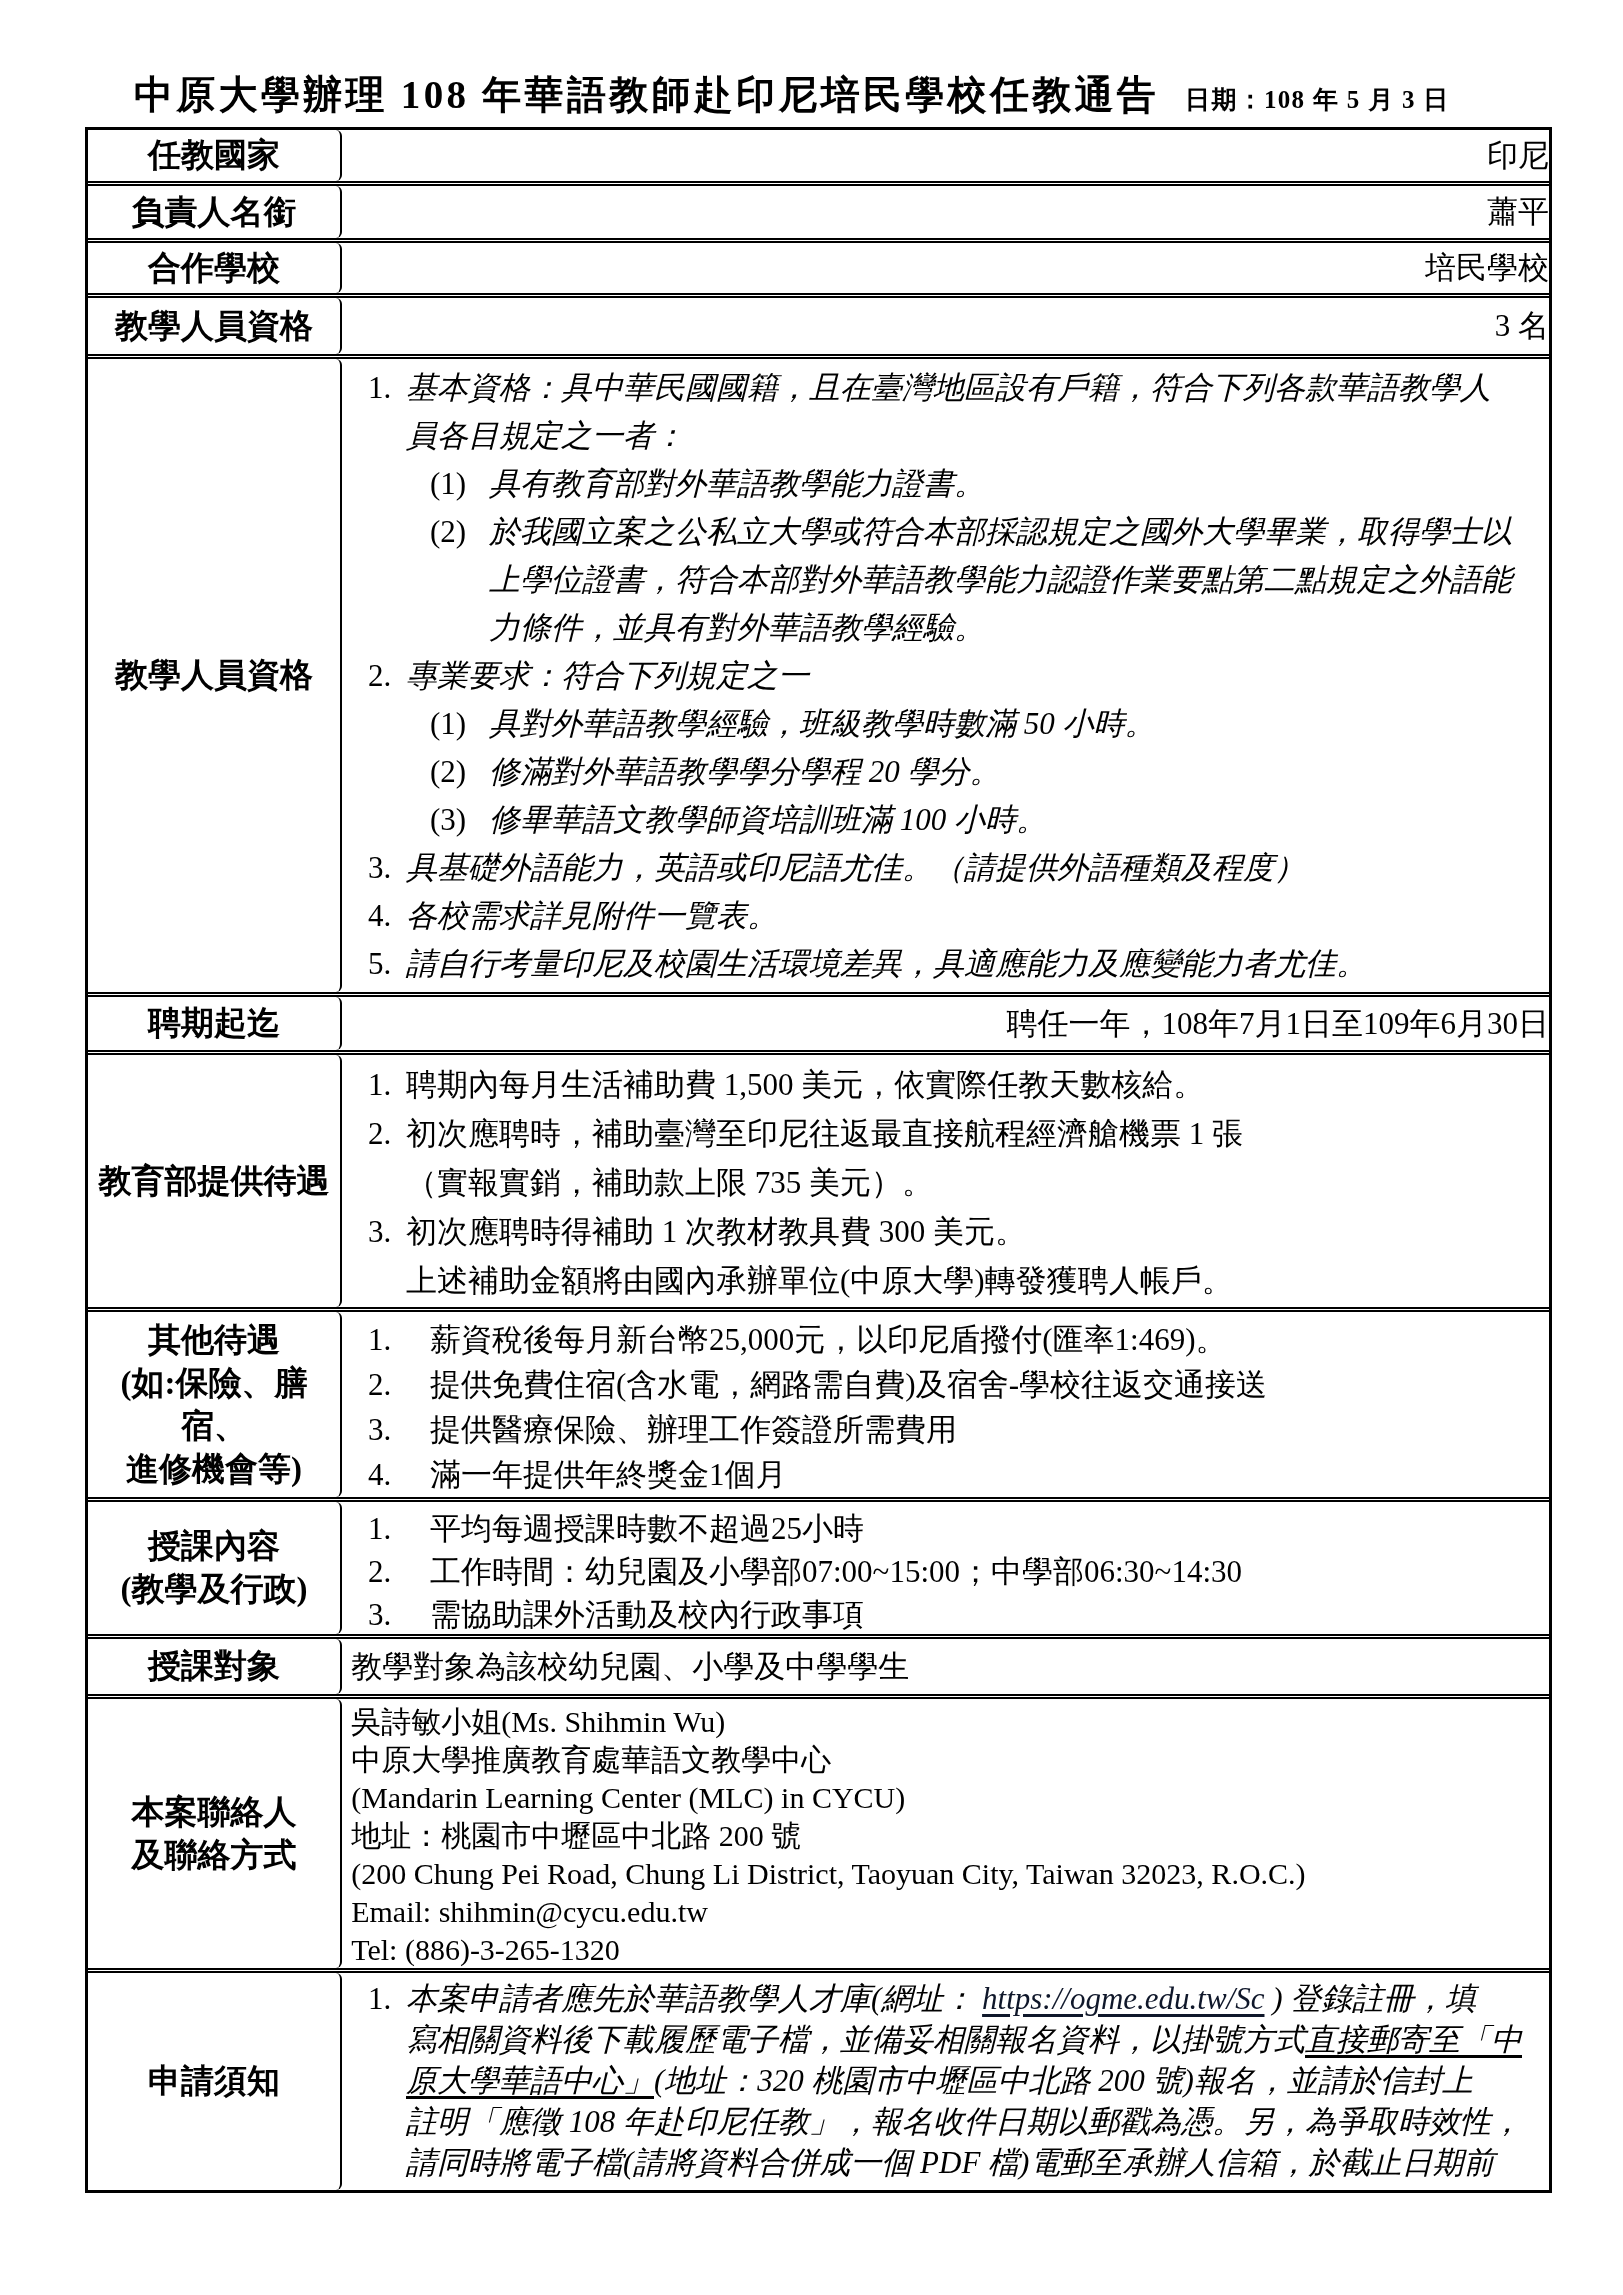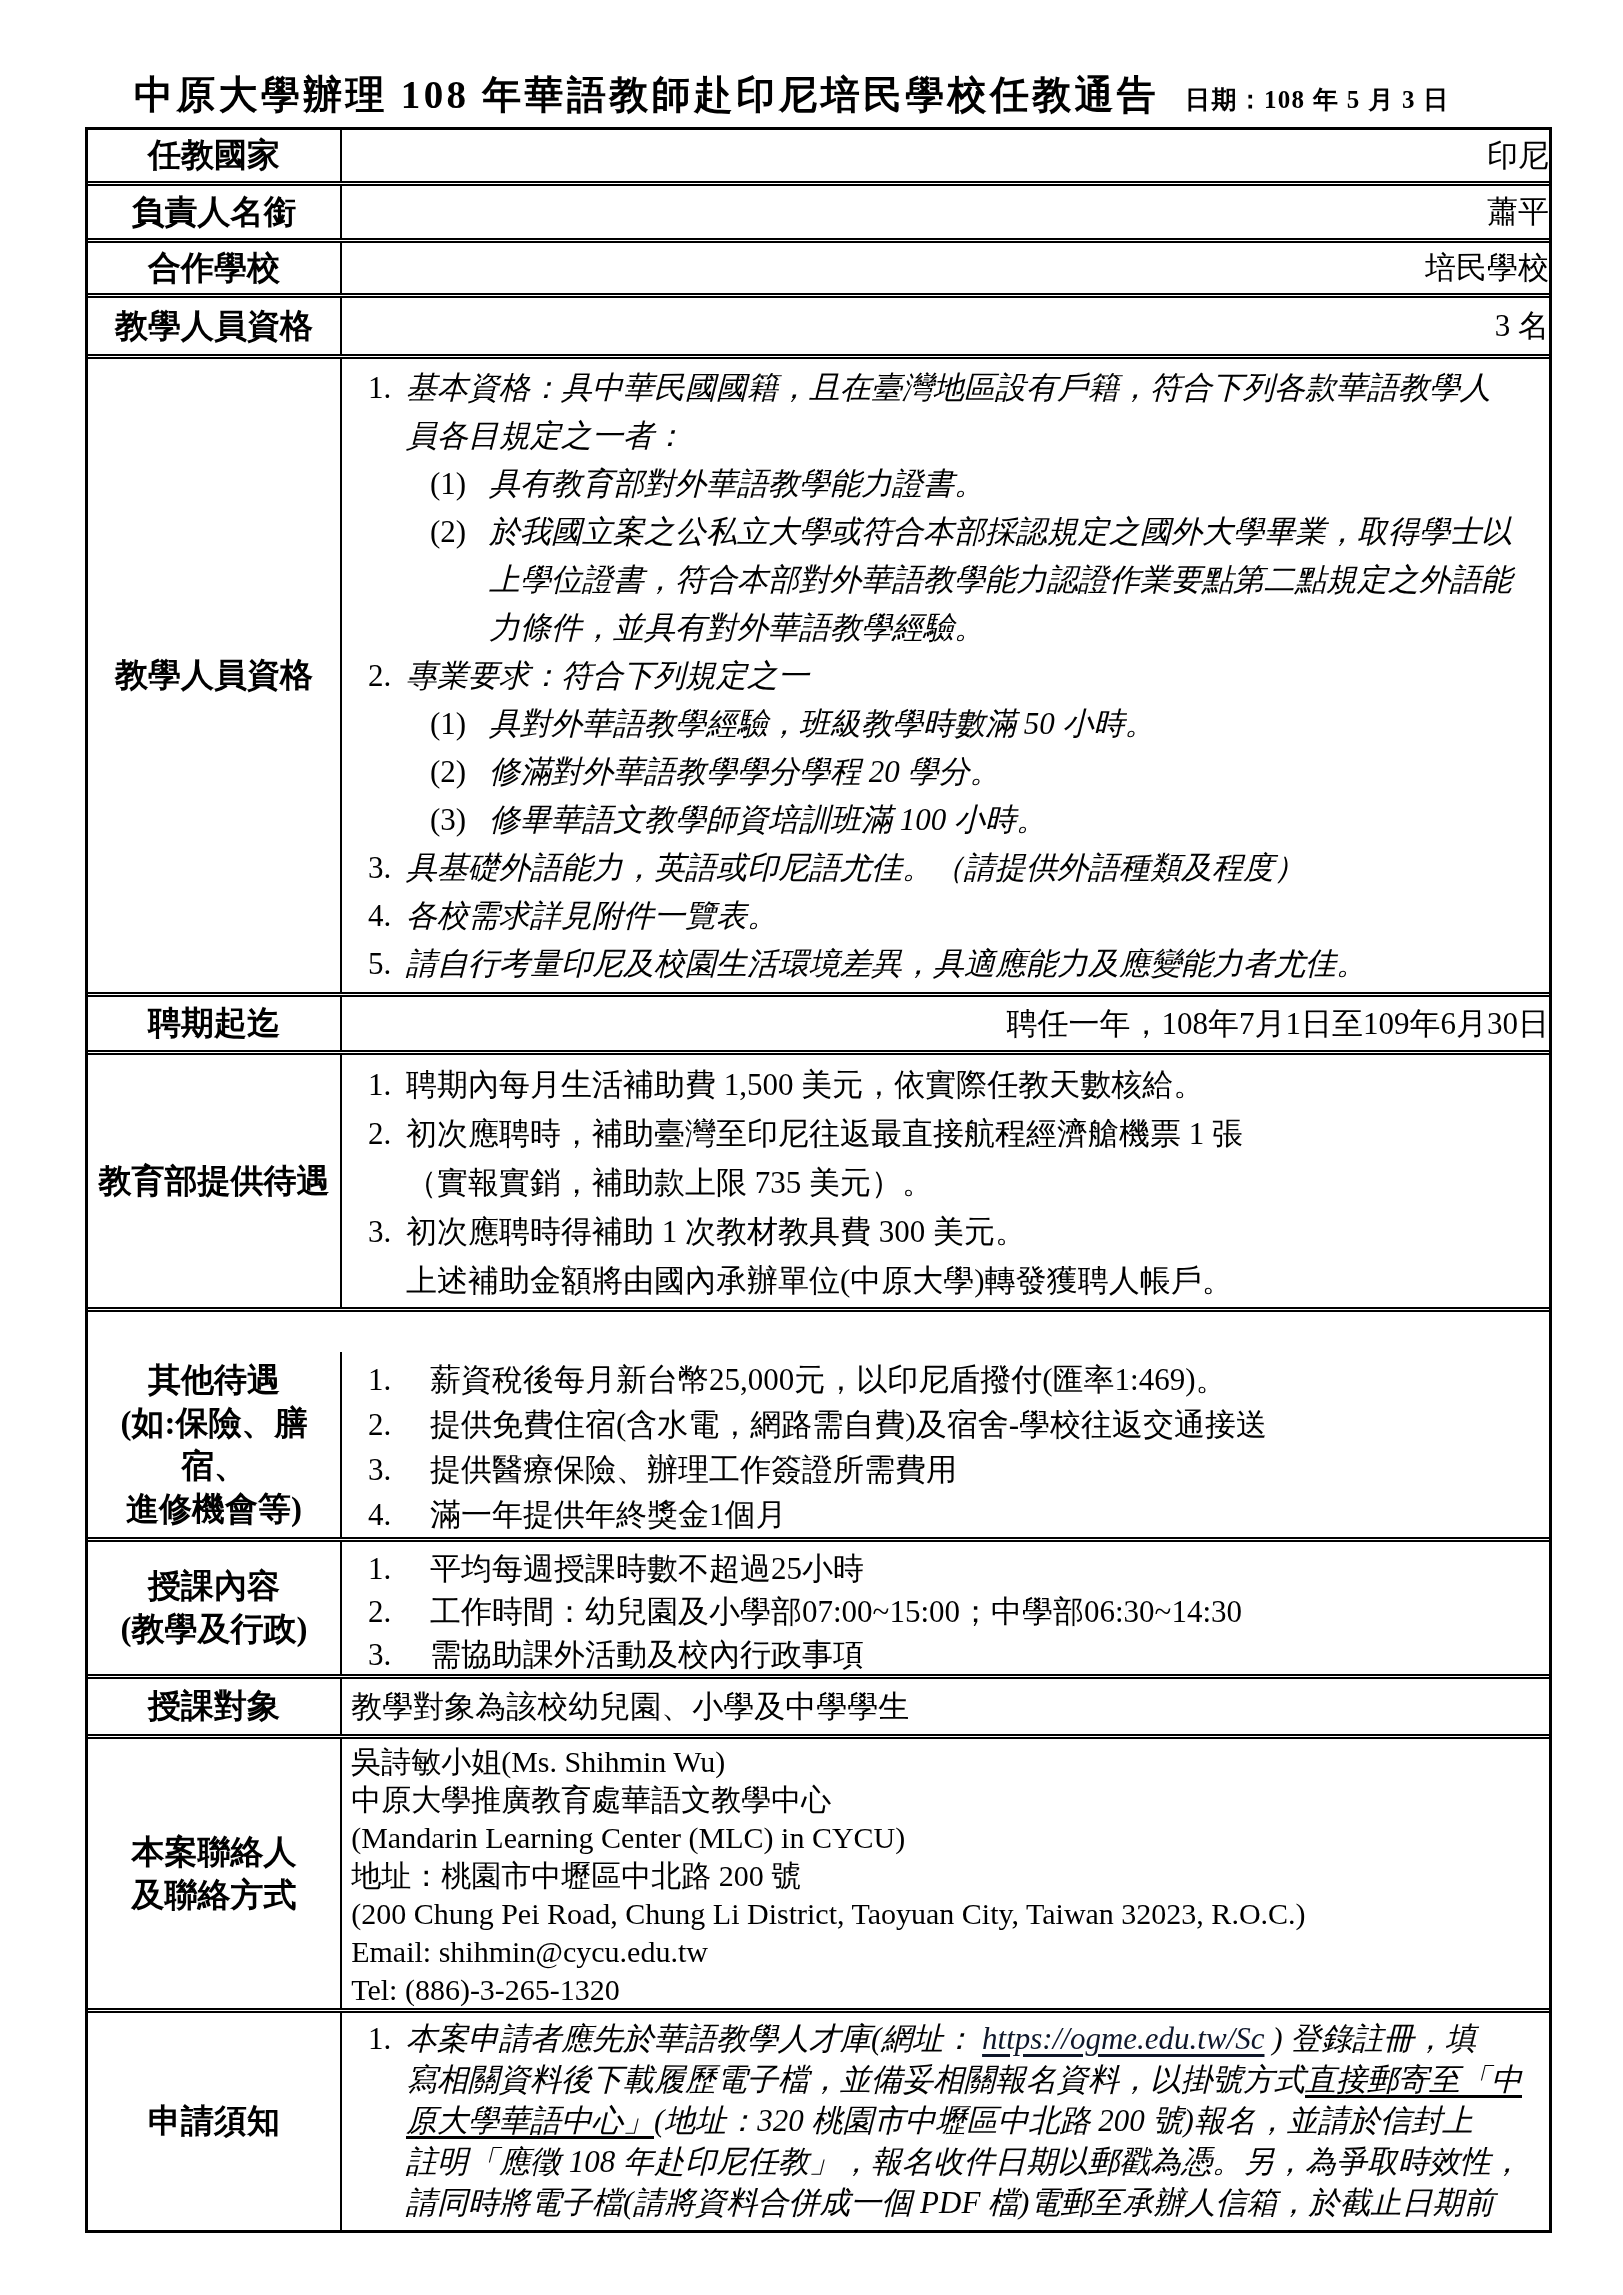--- a/index.html
+++ b/index.html
@@ -33,21 +33,21 @@
     display:flex;box-sizing:border-box;
     border-bottom:5.2px double #000;
     overflow:hidden;
   }
   .t-row:last-child{border-bottom:none;}
   .t-label{
     width:254px;flex:none;box-sizing:border-box;
     border-right:2.6px solid #000;
     display:flex;flex-direction:column;justify-content:center;align-items:center;
     font-size:33px;font-weight:bold;line-height:43px;
-    text-align:center;padding:2.6px 3.9px;
+    text-align:center;padding:2.6px 3.9px;border-radius:6px;
   }
   .t-content{
     flex:1;box-sizing:border-box;min-width:0;
     font-size:31px;
   }
   .t-content.mode-center{
     display:flex;align-items:center;justify-content:flex-end;text-align:center;
     font-size:31px;
   }
   .t-content.mode-left{
@@ -197,21 +197,21 @@
           <div class="line">
             <span class="num" style="width: 38px;">3.</span>
             <span class="txt"><span>初次應聘時得補助 1 次教材教具費 300 美元。</span></span>
           </div>
           <div class="line">
             <span class="num" style="width: 38px;"></span>
             <span class="txt"><span>上述補助金額將由國內承辦單位(中原大學)轉發獲聘人帳戶。</span></span>
           </div>
         </div>
       </div>
-      <div class="t-row" style="height: 190px; margin-top: 40px;">
+      <div class="t-row" style="height: 190px;">
         <div class="t-label">
           <div class="label-line">其他待遇</div>
           <div class="label-line">(如:保險、膳宿、</div>
           <div class="label-line">進修機會等)</div>
         </div>
         <div class="t-content mode-list" style="line-height: 45px;">
           <div class="line">
             <span class="num" style="width: 62px;">1.</span>
             <span class="txt"><span>薪資稅後每月新台幣25,000元，以印尼盾撥付(匯率1:469)。</span></span>
           </div>

